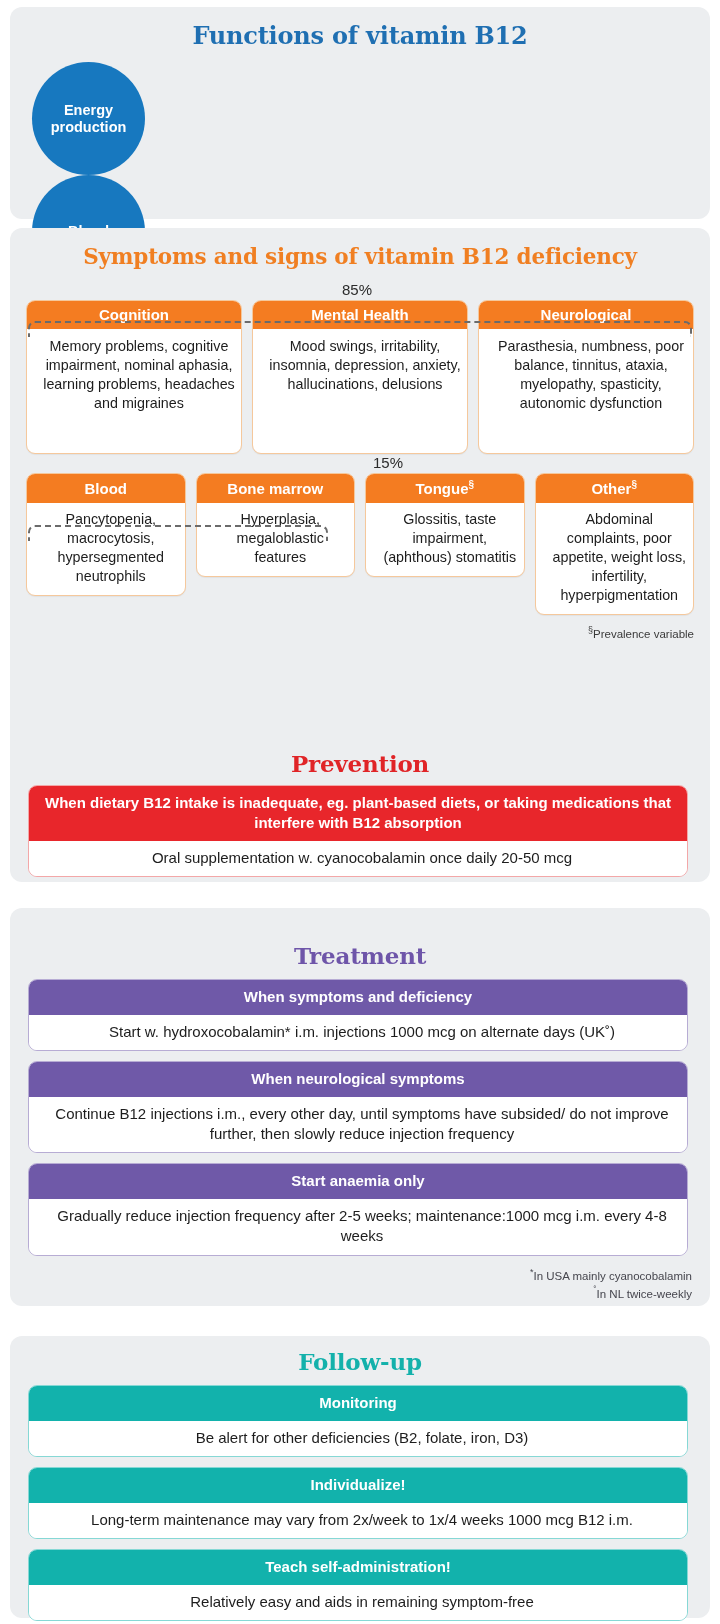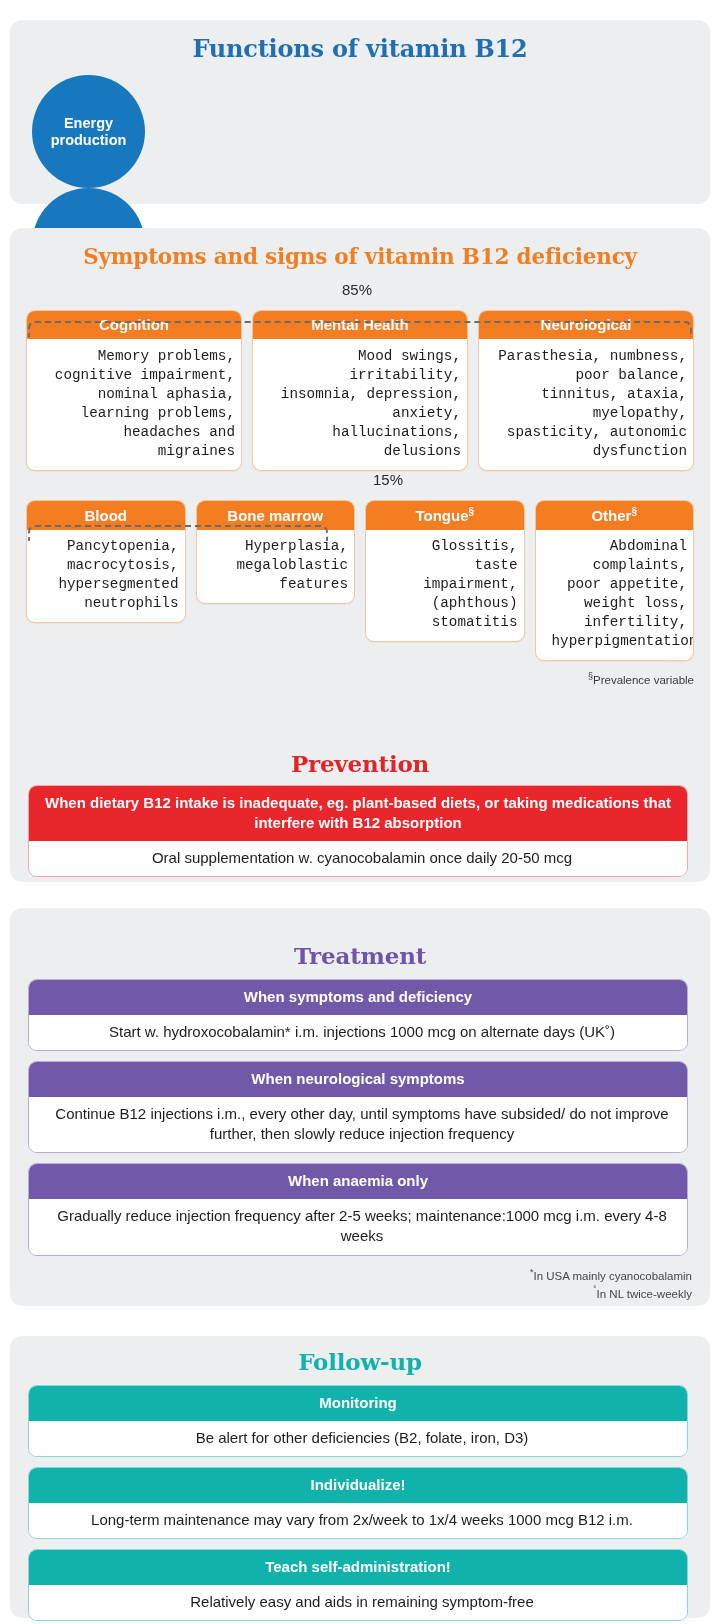--- a/index.html
+++ b/index.html
@@ -24,21 +24,21 @@
   .panel {
     background: #eceef0;
     border-radius: 12px;
     box-sizing: border-box;
     width: 700px;
     position: absolute;
     left: 10px;
   }
 
   
-  #panel-functions { top: 20px; height: 184px; }
+  #panel-functions { top: 7px; height: 212px; }
   .sec-title {
     text-align: center;
     font-family: "DejaVu Serif", serif;
     font-weight: bold;
     letter-spacing: -0.2px;
   }
   #functions-title {
     color: #1f6fb2;
     font-size: 24px;
     padding-top: 14px;
@@ -90,47 +90,46 @@
     height: 16px;
     box-sizing: border-box;
   }
   #bracket-85 { left: 18px; right: 18px; top: 93px; }
   #bracket-15 { left: 18px; width: 300px; top: 297px; }
 
   .card-row {
     display: flex;
     gap: 10px;
     padding: 0 16px;
-    margin-top: 12px;
+    margin-top: 2px;
     align-items: flex-start;
   }
   .card {
     flex: 1;
     border: 1.5px solid #f5c89c;
     border-radius: 9px;
     overflow: hidden;
     background: #ffffff;
     box-shadow: 0 1px 1px rgba(0,0,0,0.05);
   }
   .card-head {
     background: #f47c21;
     color: #ffffff;
     font-weight: bold;
     font-size: 15px;
     text-align: center;
     padding: 5px 2px 6px 2px;
   }
   .card-head sup { font-size: 10px; }
   .card-body {
-    text-align: right;
+    text-align: center;
     font-size: 14.3px;
     color: #1d1d1d;
     line-height: 1.33;
     padding: 7px 6px 9px 16px;
-    font-family: Liberation Mono, monospace;
   }
   .row-85 .card { min-height: 152px; }
   .row-85 .card-body { padding-top: 8px; }
   .footnote {
     text-align: right;
     font-size: 11.5px;
     color: #3a3a3a;
     padding: 0 16px;
     margin-top: 10px;
   }
@@ -273,21 +272,21 @@
       <div class="band purple">When symptoms and deficiency</div>
       <div class="body-line">Start w. hydroxocobalamin* i.m. injections 1000 mcg on alternate days (UK˚)</div>
     </div>
 
     <div class="stack purple">
       <div class="band purple">When neurological symptoms</div>
       <div class="body-line">Continue B12 injections i.m., every other day, until symptoms have subsided/ do not improve further, then slowly reduce injection frequency</div>
     </div>
 
     <div class="stack purple">
-      <div class="band purple">When anaemia only</div>
+      <div class="band purple">Start anaemia only</div>
       <div class="body-line">Gradually reduce injection frequency after 2-5 weeks; maintenance:1000 mcg i.m. every 4-8 weeks</div>
     </div>
 
     <div class="treatment-note" id="treatment-note-1"><sup>*</sup><span>In USA mainly cyanocobalamin</span></div>
     <div class="treatment-note" id="treatment-note-2"><sup>˚</sup><span>In NL twice-weekly</span></div>
   </section>
 
   <section class="panel" id="panel-followup">
     <div class="sec-title" id="followup-title">Follow-up</div>
 

